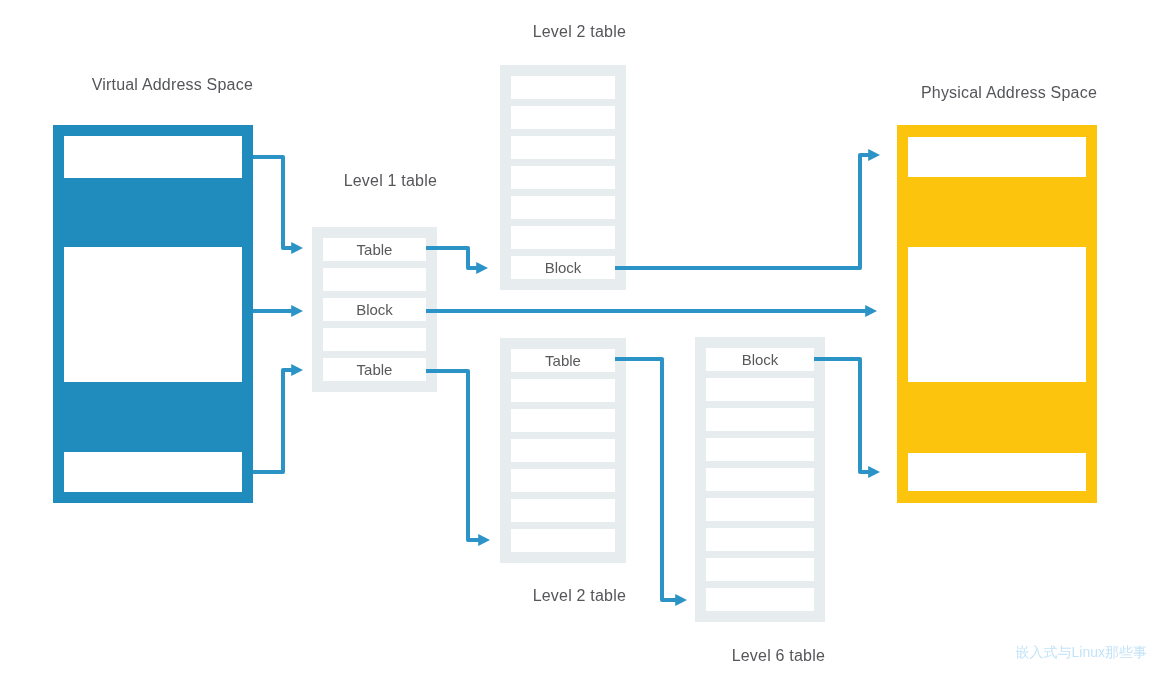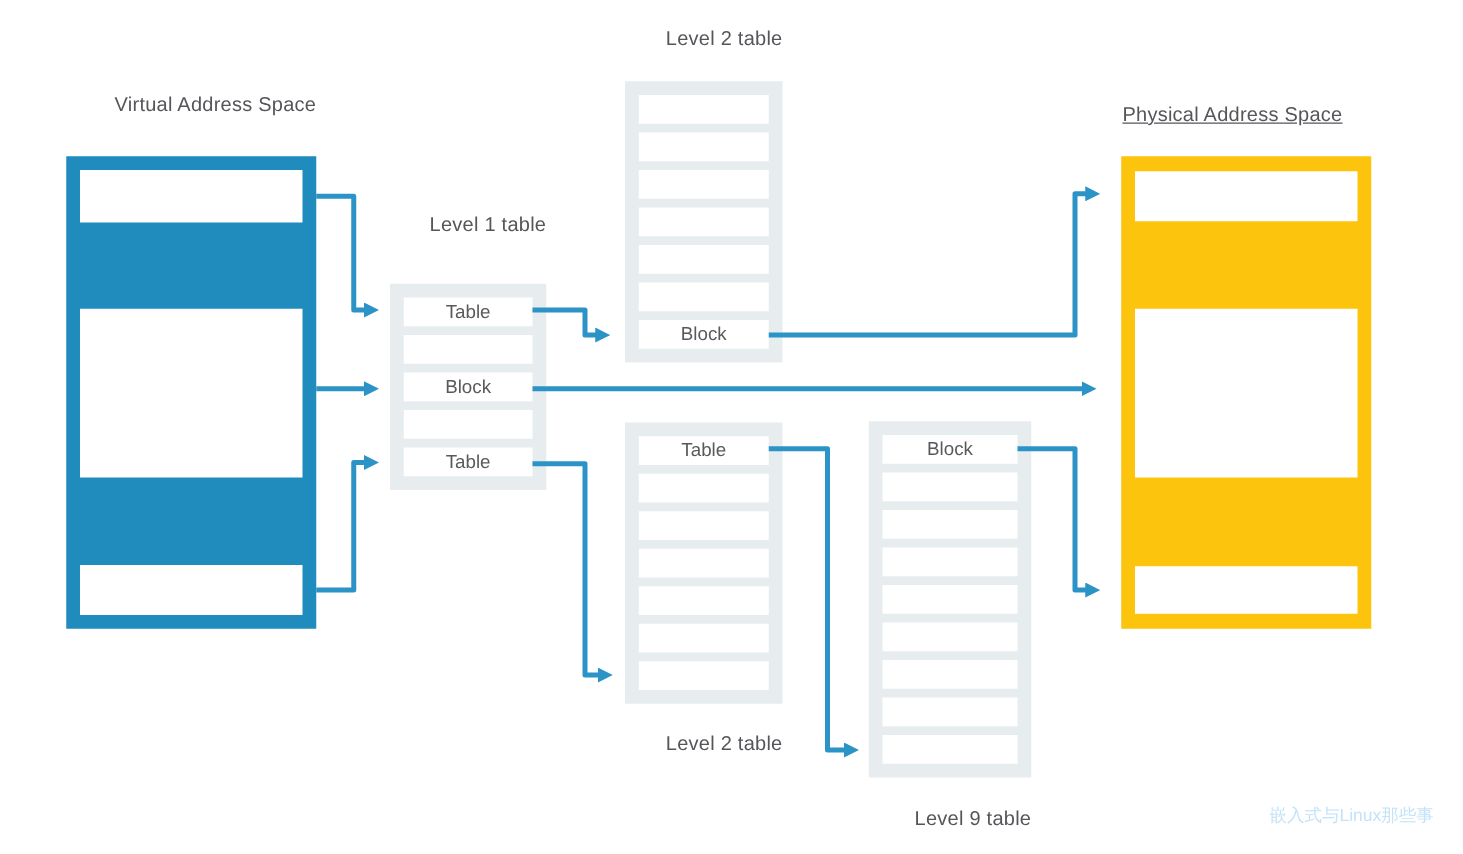--- a/index.html
+++ b/index.html
@@ -113,23 +113,23 @@
       <div class="row">Block</div>
       <div class="row"></div>
       <div class="row"></div>
       <div class="row"></div>
       <div class="row"></div>
       <div class="row"></div>
       <div class="row"></div>
       <div class="row"></div>
       <div class="row"></div>
     </div>
-  <div class="diagram-label" style="left:695px;top:647px;width:130px;">Level 9 table</div>
+  <div class="diagram-label" style="left:695px;top:647px;width:130px;">Level 6 table</div>
 
-  <div class="diagram-label" style="left:874px;top:84px;width:200px;text-decoration:underline;">Physical Address Space</div>
+  <div class="diagram-label" style="left:897px;top:84px;width:200px;">Physical Address Space</div>
   <div class="addr-box physical" style="left:897px;top:125px;">
     <div class="addr-seg" style="top:12px;height:40px;"></div>
     <div class="addr-seg" style="top:122px;height:135px;"></div>
     <div class="addr-seg" style="top:328px;height:38px;"></div>
   </div>
 
   <svg id="arrow-layer" width="1170" height="683" viewBox="0 0 1170 683">
     <defs>
       <marker id="ah" viewBox="0 0 3 3" markerWidth="3" markerHeight="3" refX="0.2" refY="1.5" orient="auto" markerUnits="strokeWidth">
         <path d="M0,0 L3,1.5 L0,3 Z" fill="#2C93C7"></path>

